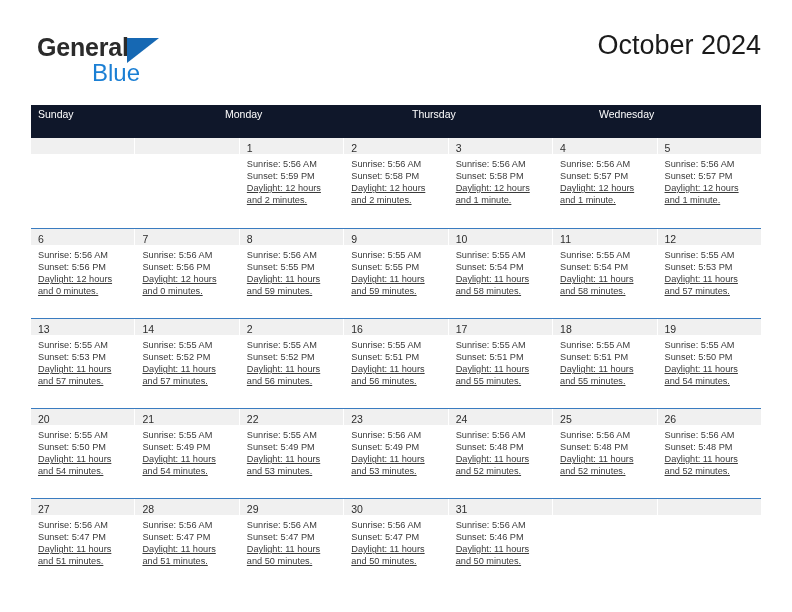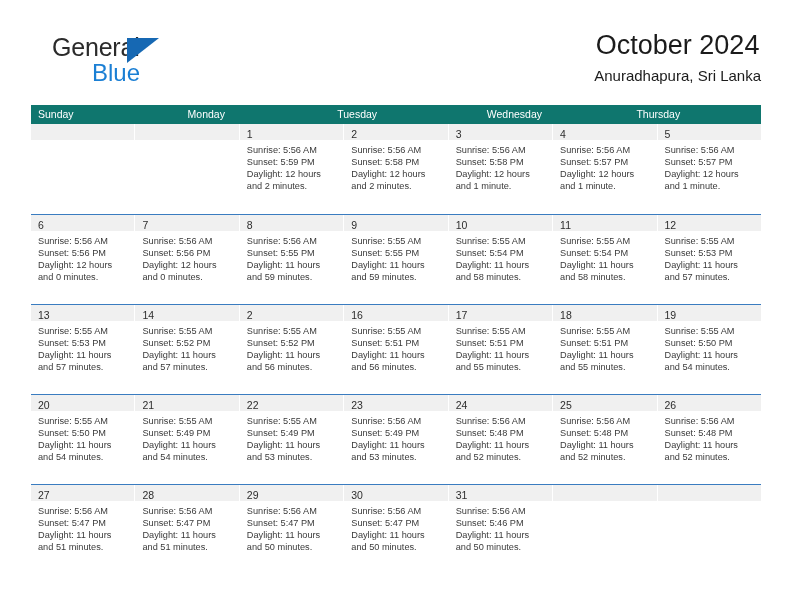--- a/index.html
+++ b/index.html
@@ -27,27 +27,27 @@
   }
   .logo {
     position: absolute;
     left: 0;
     top: 4px;
     width: 230px;
     height: 62px;
   }
   .logo-general {
     position: absolute;
-    left: 21px;
+    left: 6px;
     top: 0px;
     font-size: 25px;
     color: #2b2b2b;
     letter-spacing: -0.2px;
     line-height: 30px;
-    font-weight: 400;
+    font-weight: 700;
   }
   .logo-triangle {
     position: absolute;
     left: 96px;
     top: 6px;
     width: 0;
     height: 0;
     border-left: 32px solid #1668b3;
     border-bottom: 25px solid transparent;
   }
@@ -85,22 +85,22 @@
 
   
   .calendar {
     position: absolute;
     left: 31px;
     top: 105px;
     width: 730px;
   }
   .weekday-row {
     display: flex;
-    background: #0f766e;
-    height: 19px;
+    background: #0f172a;
+    height: 33px;
     gap: 18px;
   }
   .weekday {
     flex: 1 1 0;
     color: #ffffff;
     font-size: 10.5px;
     line-height: 19px;
     padding-left: 7px;
     white-space: nowrap;
     overflow: hidden;
@@ -135,49 +135,47 @@
   }
   .cell-body {
     padding: 4px 6px 0 7px;
   }
   .cell-line {
     font-size: 9.2px;
     color: #3a3a3a;
     line-height: 12.1px;
     white-space: nowrap;
   }
-  .cell-line.wrap { white-space: normal; }
+  .cell-line.wrap { white-space: normal; text-decoration: underline; }
 </style>
 </head>
 <body>
 
 <div class="page">
 
   <div class="top-bar">
 
     <div class="logo">
       <span class="logo-general">General</span>
       <span class="logo-triangle"></span>
       <span class="logo-blue">Blue</span>
     </div>
 
     <div class="title-block">
       <div class="cal-title">October 2024</div>
-      <div class="cal-subtitle">Anuradhapura, Sri Lanka</div>
     </div>
 
   </div>
 
   <div class="calendar">
     <div class="weekday-row" id="weekday-row">
         <div class="weekday">Sunday</div>
         <div class="weekday">Monday</div>
-        <div class="weekday">Tuesday</div>
+        <div class="weekday">Thursday</div>
         <div class="weekday">Wednesday</div>
-        <div class="weekday">Thursday</div>
       </div>
     <div id="weeks-container">
         <div class="week-row first">
           <div class="day-cell">
             <div class="date-band empty"><span class="date-num"></span></div>
             <div class="cell-body"></div>
           </div>
           <div class="day-cell">
             <div class="date-band empty"><span class="date-num"></span></div>
             <div class="cell-body"></div>

